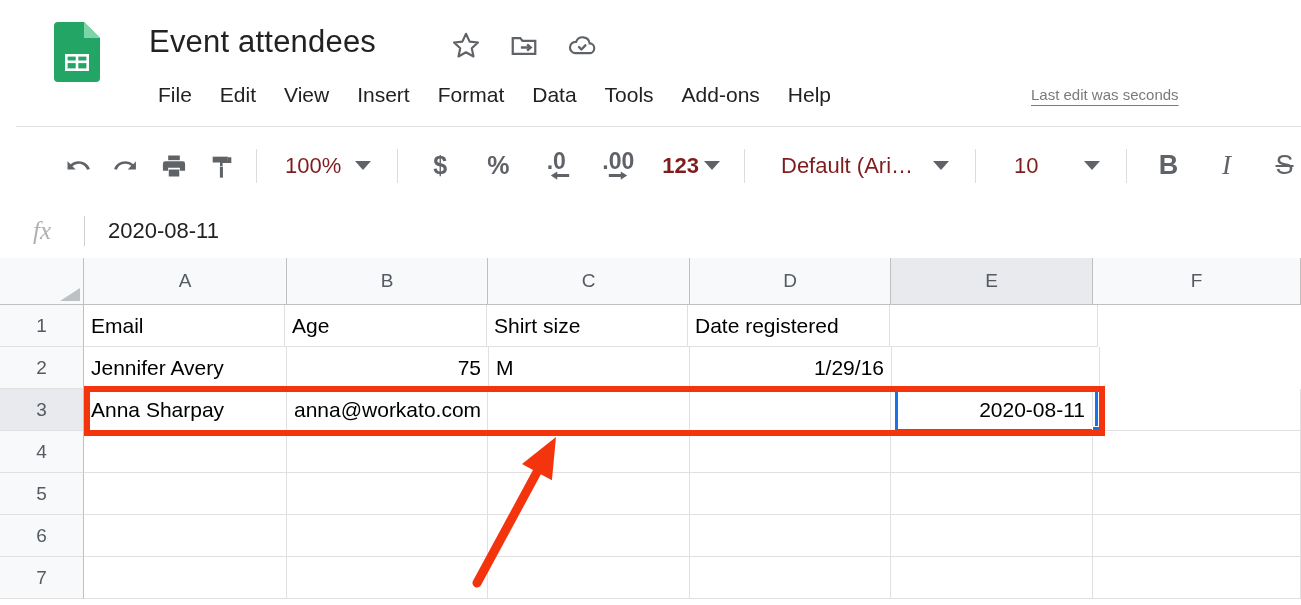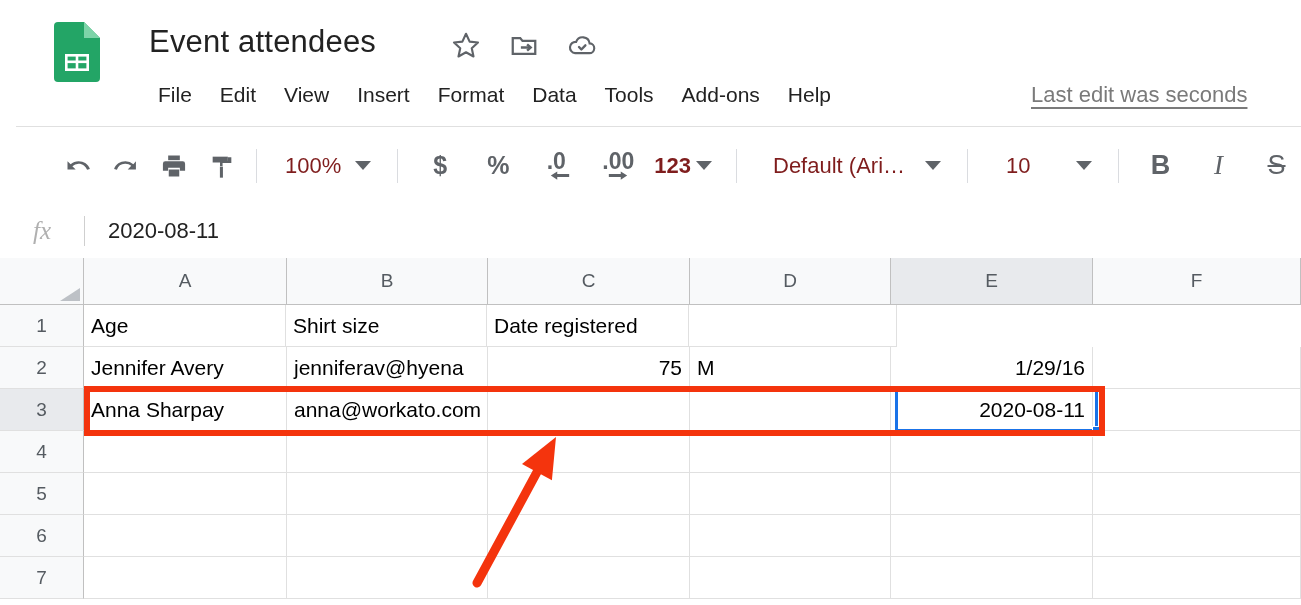--- a/index.html
+++ b/index.html
@@ -28,21 +28,21 @@
     position:absolute; left:128px; top:78px;
     display:flex; align-items:center; gap:0px;
     white-space:nowrap;
   }
   .menu-item {
     font-size:21px; color:#222; padding:0 14px; line-height:34px;
     cursor:default;
   }
   .last-edit {
     position:absolute; left:1015px; top:78px;
-    font-size:22px; color:#7a7a7a; line-height:34px;
+    font-size:15px; color:#7a7a7a; line-height:34px;
     text-decoration: underline; text-underline-offset: 5px;
     white-space:nowrap;
   }
   .header-rule {
     position:absolute; left:0; top:126px; width:1301px; height:1px; background:#e0e0e0;
   }
 
   
   .toolbar {
     position:absolute; left:0; top:127px; width:1301px; height:77px;
@@ -231,21 +231,21 @@
         <path d="M2 6 L9 1.5 V4.3 H22 V7.7 H9 V10.5 Z"></path>
       </svg>
     </div>
     <div class="tb-icon" style="margin-left:14px;position:relative;">
       <span style="font-size:23px;color:#5f6368;font-weight:600;position:relative;top:-4px;">.00</span>
       <svg style="position:absolute;left:13px;top:28px;" viewBox="0 0 24 12" width="22" height="11" fill="#5f6368">
         <path d="M22 6 L15 1.5 V4.3 H2 V7.7 H15 V10.5 Z"></path>
       </svg>
     </div>
 
-    <div class="tb-combo" style="margin-left:12px;justify-content:space-between;">
+    <div class="tb-combo" style="margin-left:20px;justify-content:space-between;">
       <span class="lbl" style="font-weight:600;">123</span>
       <span class="caret" style="margin-left:5px;"></span>
     </div>
 
     <div class="tb-sep" style="margin-left:24px;"></div>
 
     <div class="tb-combo" style="margin-left:26px;">
       <span class="lbl">Default (Ari…</span>
       <span class="caret" style="margin-left:20px;"></span>
     </div>
@@ -299,42 +299,42 @@
         </div>
         <div class="colhead" style="width: 208px;">
           <span>F</span>
         </div>
       </div>
     <div class="rows" id="rows">
         <div class="row">
           <div class="rowhead">
             <span>1</span>
           </div>
+          <div class="cell" style="width: 201px;">
+            <span>Email</span>
+          </div>
           <div class="cell" style="width: 202px;">
             <span>Age</span>
           </div>
           <div class="cell" style="width: 201px;">
             <span>Shirt size</span>
           </div>
           <div class="cell" style="width: 202px;">
             <span>Date registered</span>
           </div>
           <div class="cell" style="width: 208px;">
             <span></span>
           </div>
         </div>
         <div class="row">
           <div class="rowhead">
             <span>2</span>
           </div>
           <div class="cell" style="width: 203px;">
             <span>Jennifer Avery</span>
-          </div>
-          <div class="cell" style="width: 201px;">
-            <span>jenniferav@hyena</span>
           </div>
           <div class="cell right" style="width: 202px;">
             <span>75</span>
           </div>
           <div class="cell" style="width: 201px;">
             <span>M</span>
           </div>
           <div class="cell right" style="width: 202px;">
             <span>1/29/16</span>
           </div>

